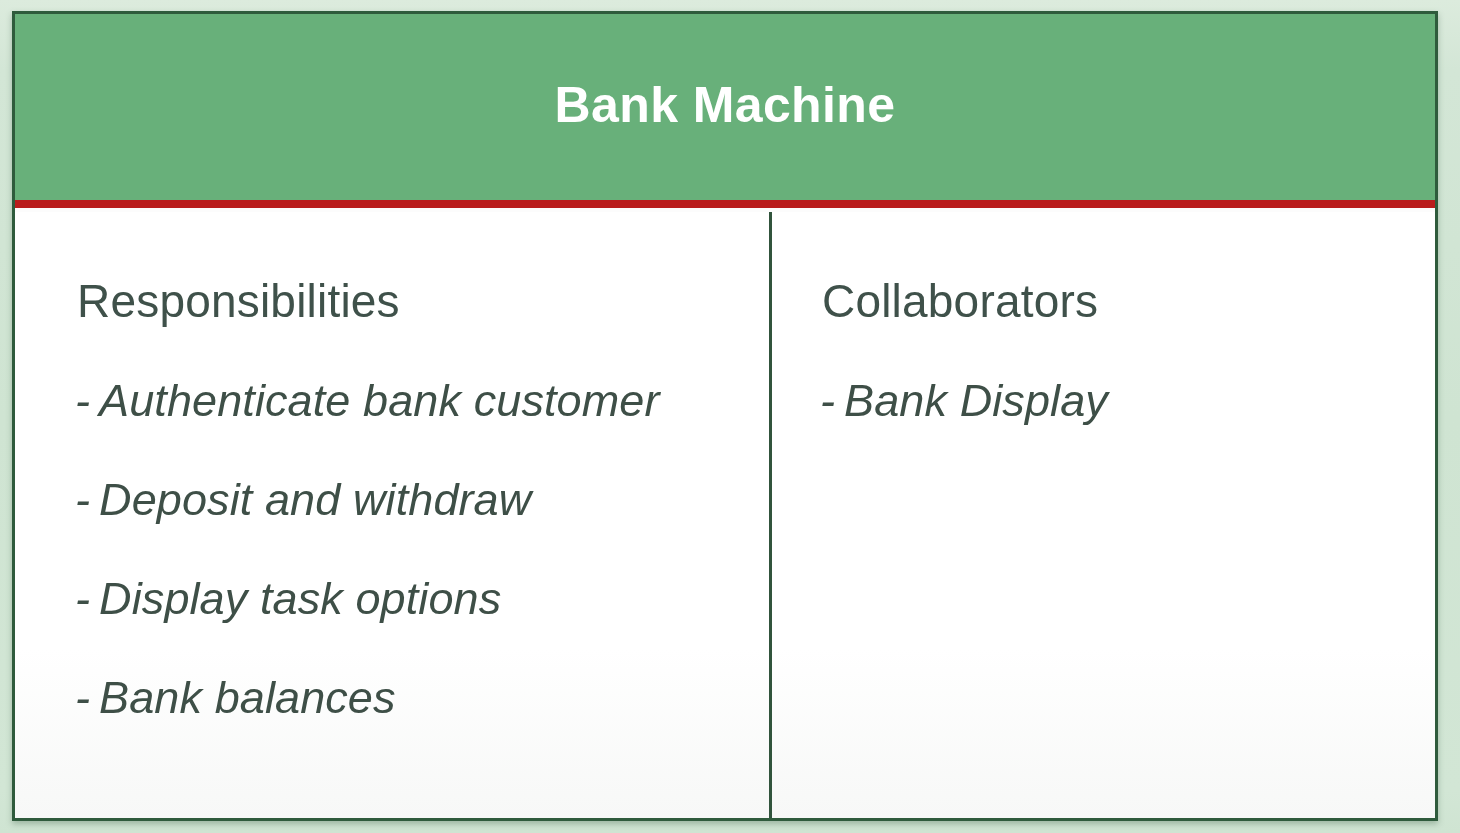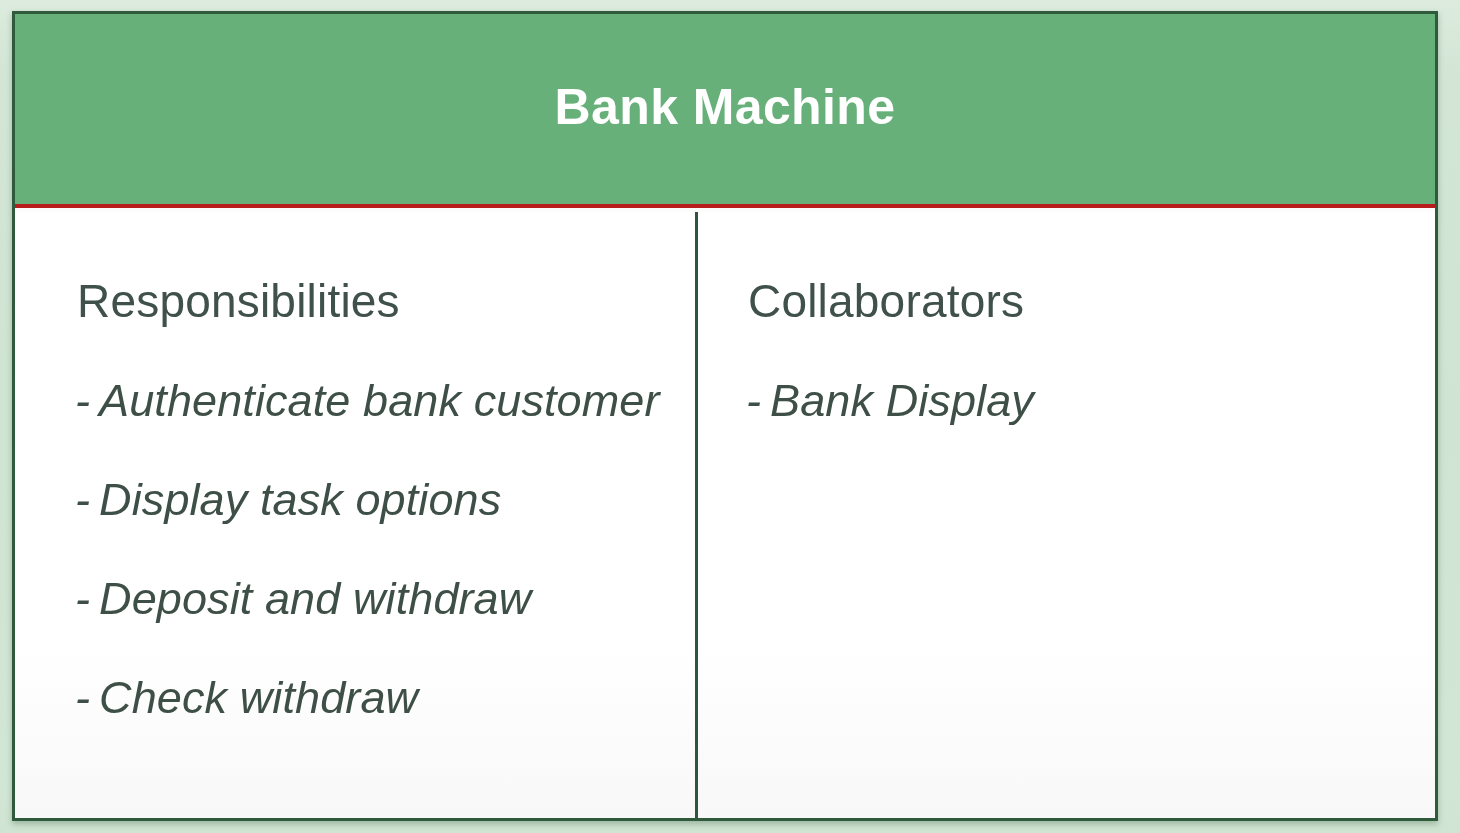--- a/index.html
+++ b/index.html
@@ -41,21 +41,21 @@
     box-shadow: 0 3px 6px rgba(60, 95, 70, 0.35);
   }
 
   .crc-header {
     position: absolute;
     left: 0;
     top: 0;
     right: 0;
     height: 194px;
     background: #68b07a;
-    border-bottom: 4px solid #b91c1c;
+    border-bottom: 8px solid #b91c1c;
     box-sizing: border-box;
     display: flex;
     align-items: center;
     justify-content: center;
   }
 
   .crc-title {
     color: #ffffff;
     font-size: 50px;
     font-weight: bold;
@@ -76,21 +76,21 @@
     background: linear-gradient(to bottom, #ffffff 0%, #ffffff 72%, #f7f8f7 100%);
   }
 
   .crc-col {
     position: relative;
     box-sizing: border-box;
     padding-top: 66px;
   }
 
   .crc-col-responsibilities {
-    width: 683px;
+    width: 757px;
     padding-left: 60px;
     padding-right: 6px;
     border-right: 3px solid #31543c;
   }
 
   .crc-col-collaborators {
     flex: 1;
     padding-left: 48px;
     padding-right: 24px;
   }
@@ -140,23 +140,23 @@
   <div class="crc-header">
     <h1 class="crc-title">Bank Machine</h1>
   </div>
 
   <div class="crc-body">
 
     <div class="crc-col crc-col-responsibilities">
       <div class="col-heading">Responsibilities</div>
       <ul class="crc-list">
         <li><span class="bullet-dash">-</span><span>Authenticate bank customer</span></li>
+        <li><span class="bullet-dash">-</span><span>Deposit and withdraw</span></li>
         <li><span class="bullet-dash">-</span><span>Display task options</span></li>
-        <li><span class="bullet-dash">-</span><span>Deposit and withdraw</span></li>
-        <li><span class="bullet-dash">-</span><span>Check withdraw</span></li>
+        <li><span class="bullet-dash">-</span><span>Bank balances</span></li>
       </ul>
     </div>
 
     <div class="crc-col crc-col-collaborators">
       <div class="col-heading">Collaborators</div>
       <ul class="crc-list">
         <li><span class="bullet-dash">-</span><span>Bank Display</span></li>
       </ul>
     </div>
 

